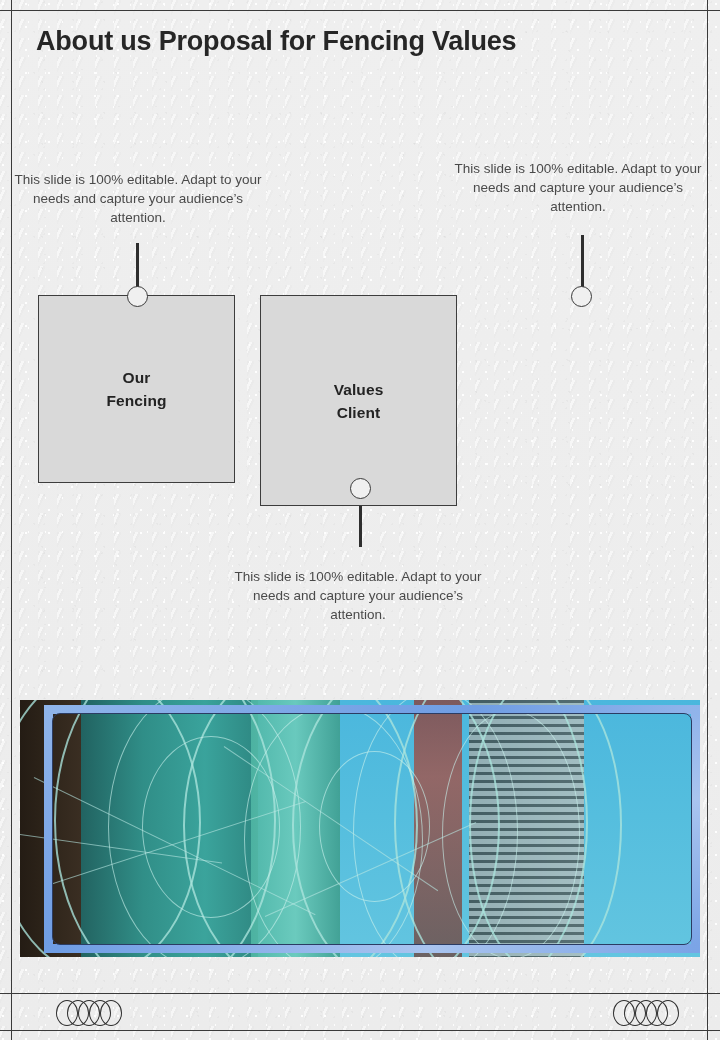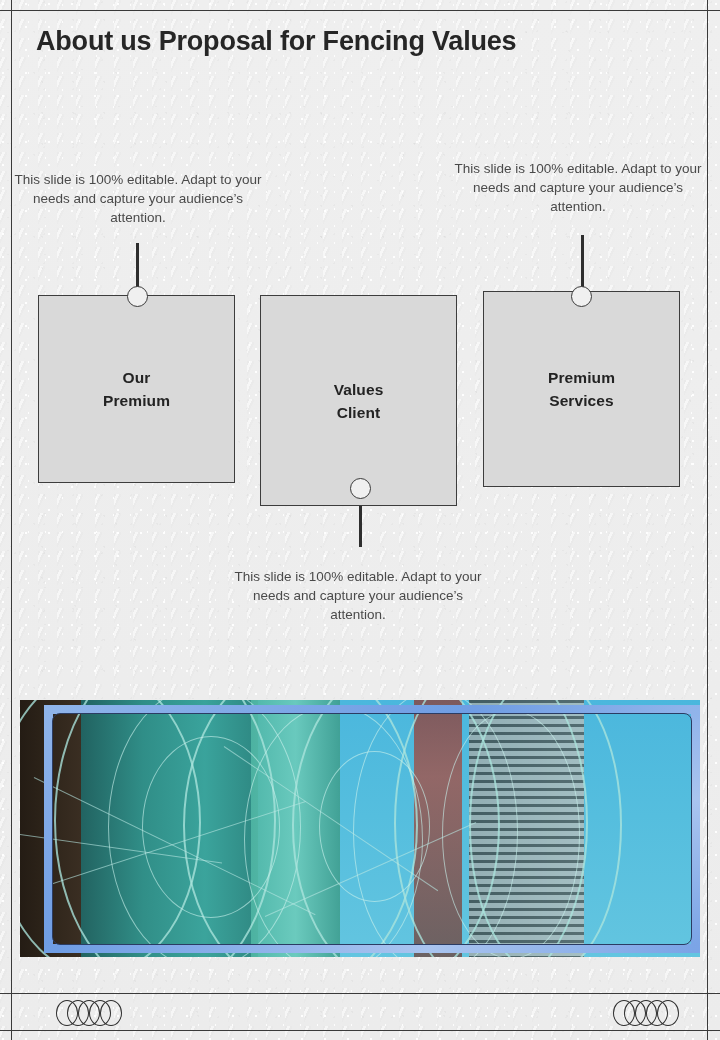--- a/index.html
+++ b/index.html
@@ -240,29 +240,25 @@
   <div class="caption caption-left">This slide is 100% editable. Adapt to your needs and capture your audience’s attention.</div>
   <div class="caption caption-right">This slide is 100% editable. Adapt to your needs and capture your audience’s attention.</div>
   <div class="caption caption-bottom">This slide is 100% editable. Adapt to your needs and capture your audience’s attention.</div>
 
   <div class="connector conn-left"></div>
   <div class="connector conn-right"></div>
   <div class="connector conn-middle"></div>
 
   <div class="pillar pillar-0">
     <div class="pillar-label">Our
-Premium</div>
+Fencing</div>
   </div>
   <div class="pillar pillar-1">
     <div class="pillar-label">Values
 Client</div>
-  </div>
-  <div class="pillar pillar-2">
-    <div class="pillar-label">Premium
-Services</div>
   </div>
 
   <div class="node node-left"></div>
   <div class="node node-right"></div>
   <div class="node node-middle"></div>
 
   <div class="photo">
     <div class="photo-scene">
       <div class="sky"></div>
       <div class="pole-a"></div>

